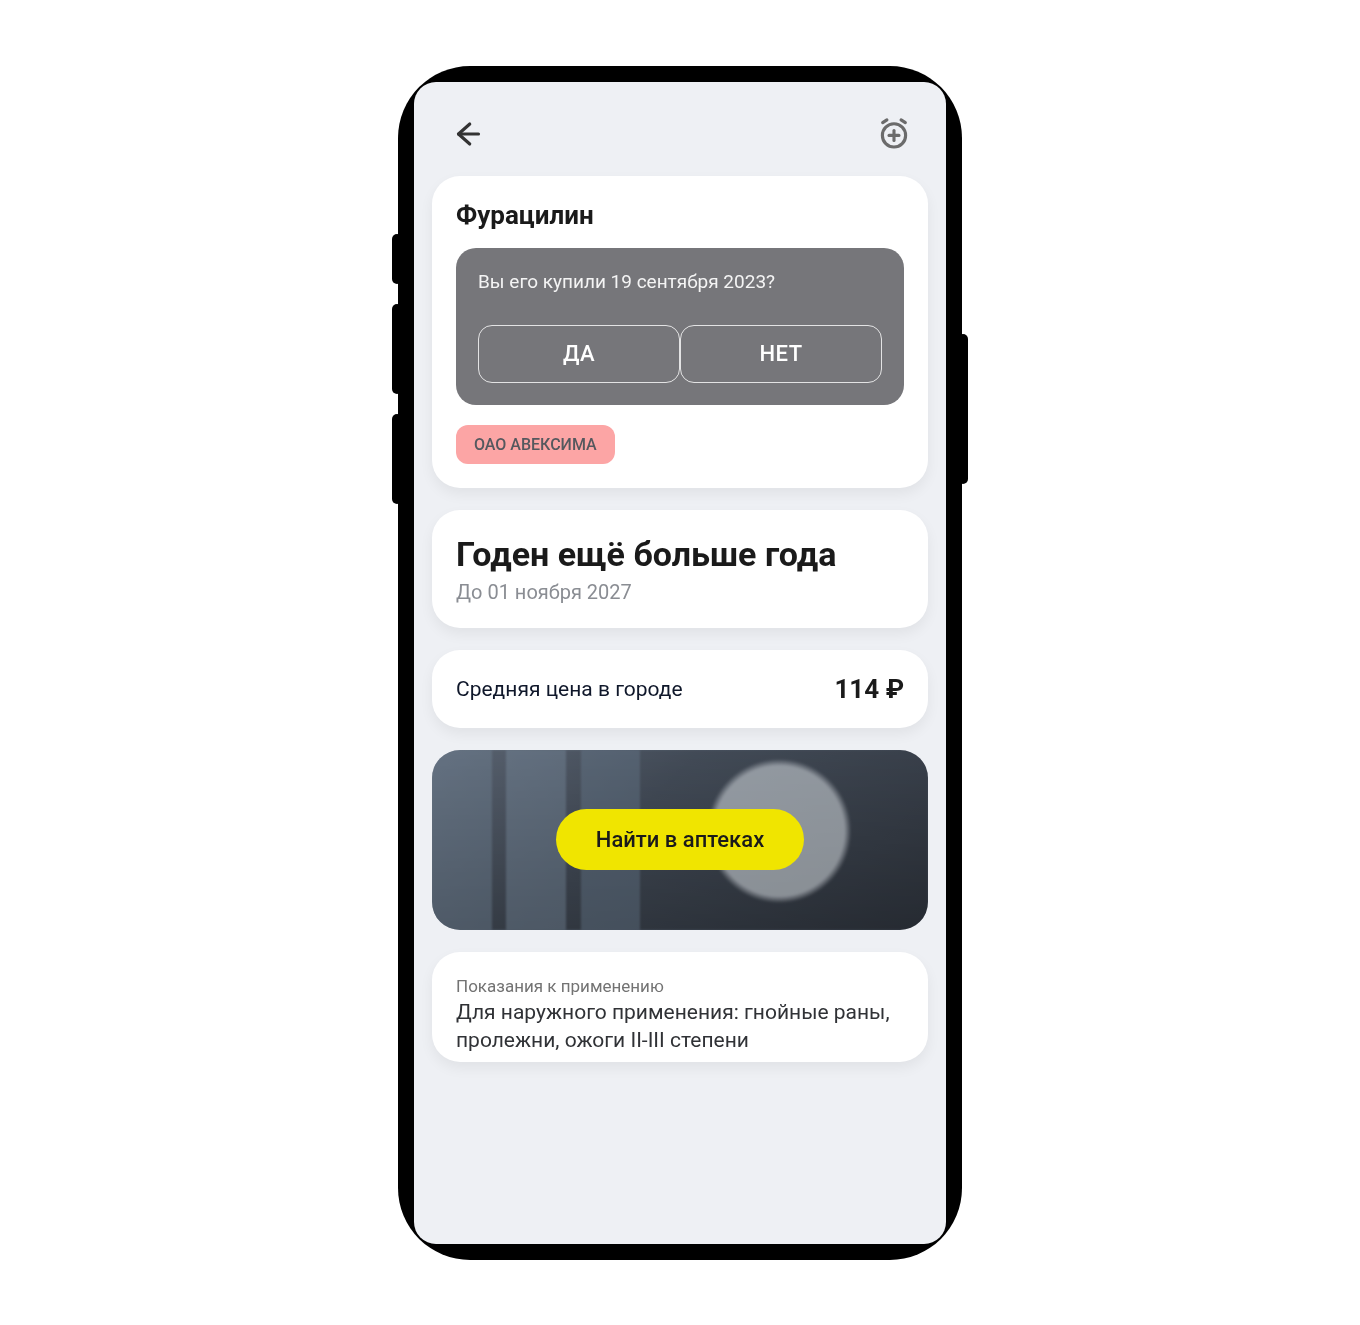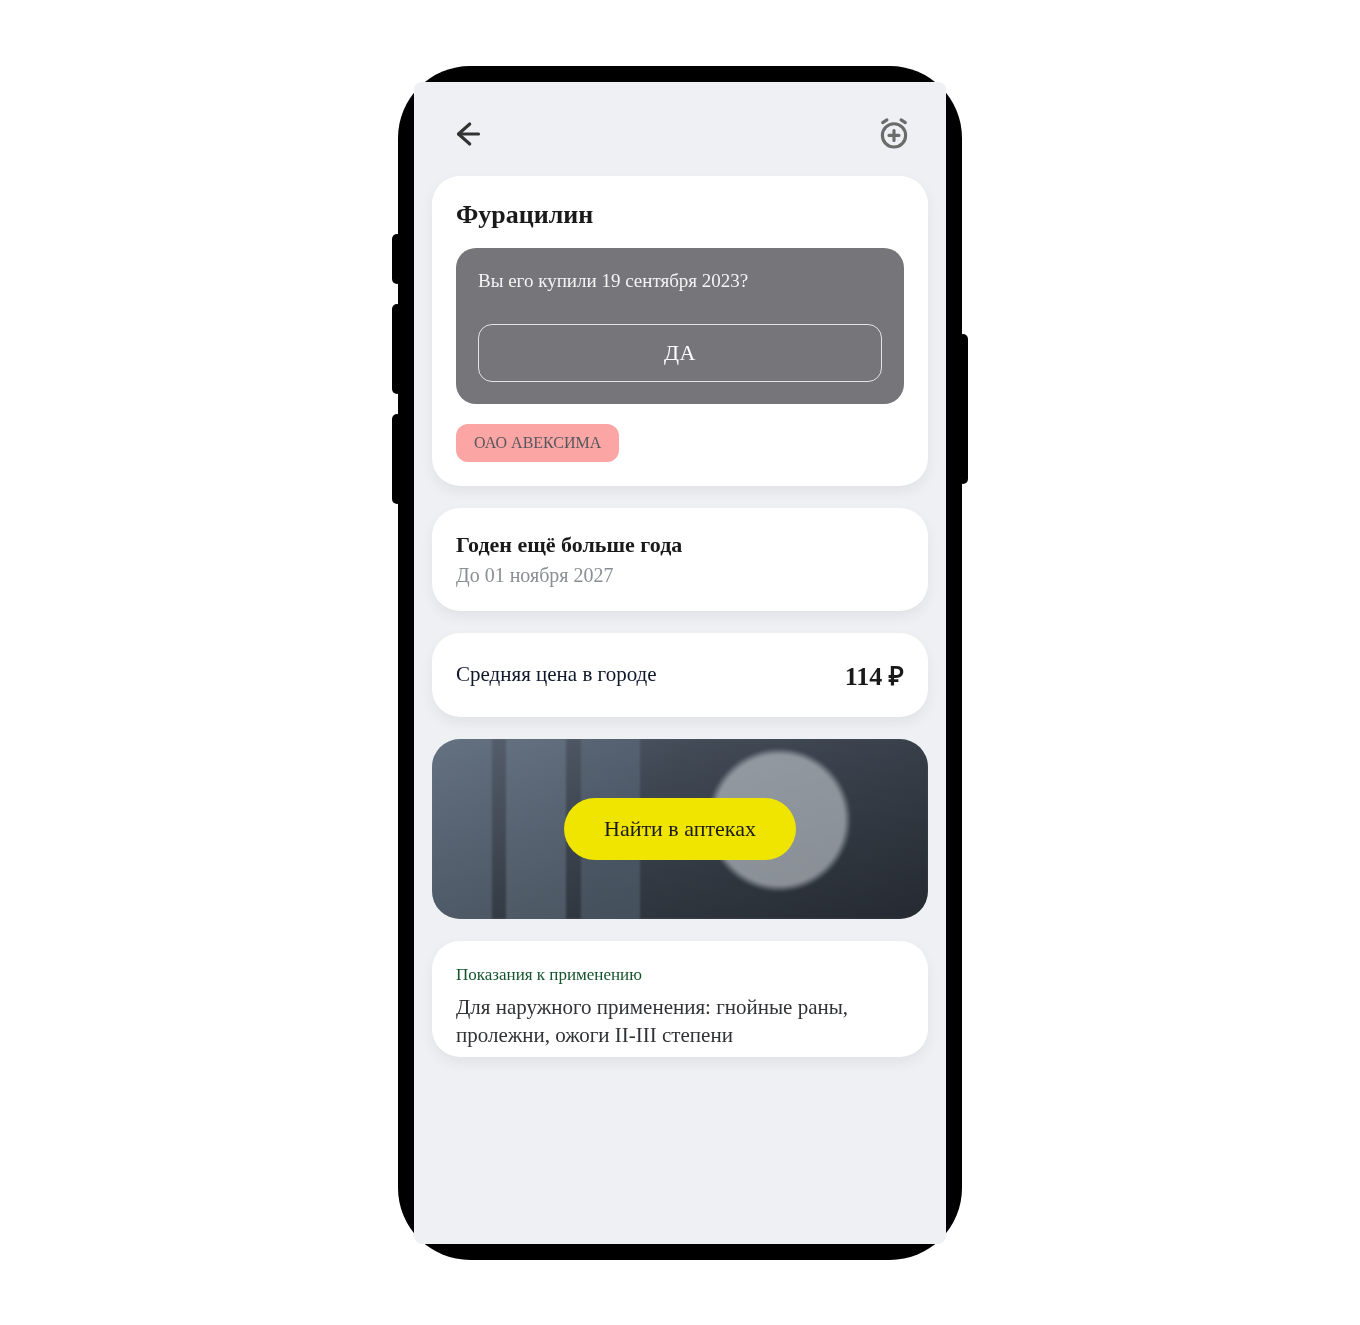--- a/index.html
+++ b/index.html
@@ -18,24 +18,23 @@
       height: 1190px;
       border: 6px solid #000;
       border-radius: 70px;
       position: relative;
       background: #000;
       box-shadow: 0 0 0 2px #000;
     }
     .phone-inner {
       position: absolute;
       inset: 8px;
-      border-radius: 8px;
+      border-radius: 22px;
       background: #eef0f4;
       overflow: hidden;
-      font-family: Liberation Serif, serif;
     }
     
     .side-btn { position: absolute; background: #000; border-radius: 6px; }
     .side-left1 { left: -14px; top: 160px; width: 10px; height: 50px; }
     .side-left2 { left: -14px; top: 230px; width: 10px; height: 90px; }
     .side-left3 { left: -14px; top: 340px; width: 10px; height: 90px; }
     .side-right { right: -14px; top: 260px; width: 10px; height: 150px; }
 
     .screen {
       position: absolute;
@@ -91,21 +90,21 @@
       display: inline-block;
       margin-top: 20px;
       background: #fca5a5;
       color: #55585e;
       padding: 10px 18px;
       border-radius: 12px;
       font-size: 16px;
       font-weight: 500;
     }
 
-    .expiry-title { font-size: 22px; font-weight: 700; color: #1a1a1a; margin-bottom: 6px; }
+    .expiry-title { font-size: 34px; font-weight: 700; color: #1a1a1a; margin-bottom: 6px; }
     .expiry-sub { font-size: 20px; color: #8a8d93; }
 
     .price-card { display: flex; align-items: center; justify-content: space-between; }
     .price-label { font-size: 21px; color: #0f172a; }
     .price-value { font-size: 26px; font-weight: 700; color: #1a1a1a; }
 
     .pharmacy-banner {
       position: relative;
       height: 180px;
       border-radius: 28px;
@@ -133,21 +132,21 @@
       background: #f0e500;
       color: #1a1a1a;
       font-size: 22px;
       font-weight: 500;
       padding: 18px 40px;
       border-radius: 40px;
       cursor: pointer;
     }
 
     .indications-card { padding-bottom: 8px; }
-    .indications-label { font-size: 17px; color: #14532d; margin-bottom: 8px; }
+    .indications-label { font-size: 17px; color: #737373; margin-bottom: 2px; }
     .indications-text { font-size: 21px; color: #303236; line-height: 1.35; }
   </style>
 </head>
 <body>
 
 <div class="phone-frame">
   <div class="side-btn side-left1"></div>
   <div class="side-btn side-left2"></div>
   <div class="side-btn side-left3"></div>
   <div class="side-btn side-right"></div>
@@ -175,20 +174,21 @@
 
       <div class="content">
 
         <div class="card">
           <div class="product-name">Фурацилин</div>
 
           <div class="gray-panel">
             <div class="gray-sub">Вы его купили 19 сентября 2023?</div>
             <div class="gray-actions">
               <div class="gray-btn">ДА</div>
+              <div class="gray-btn">НЕТ</div>
             </div>
           </div>
 
           <span class="chip">ОАО АВЕКСИМА</span>
         </div>
 
         <div class="card">
           <div class="expiry-title">Годен ещё больше года</div>
           <div class="expiry-sub">До 01 ноября 2027</div>
         </div>

